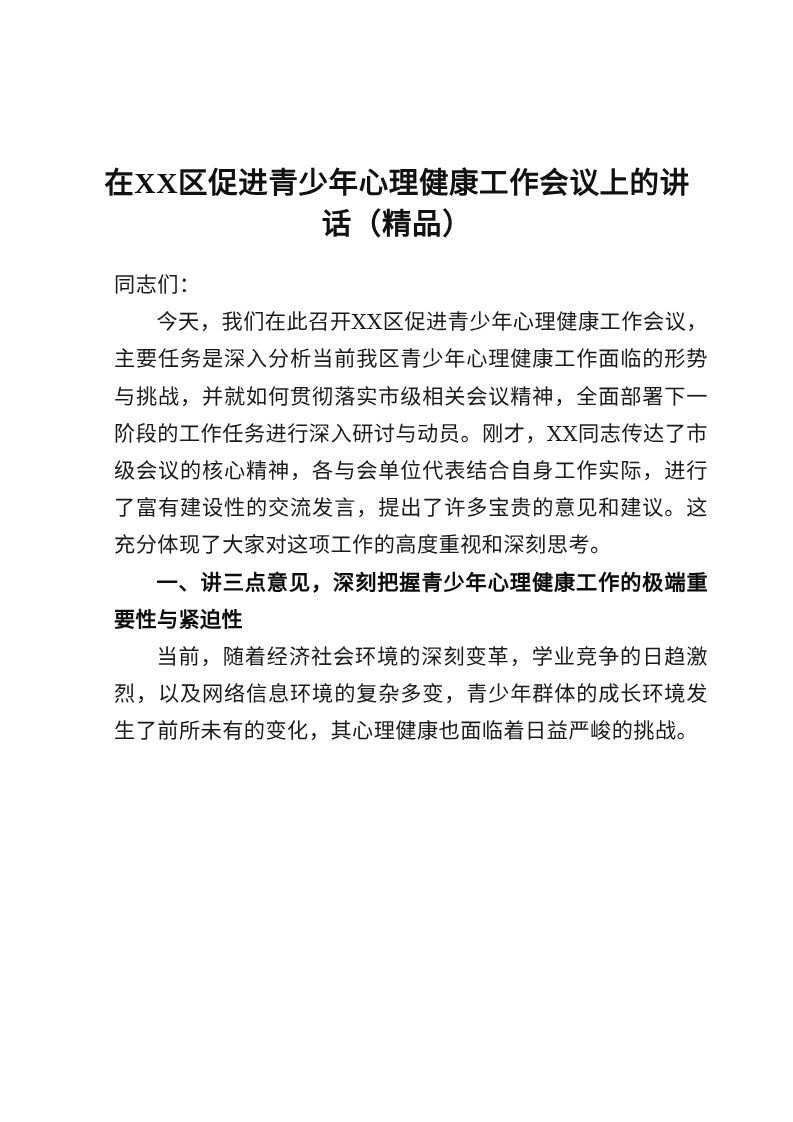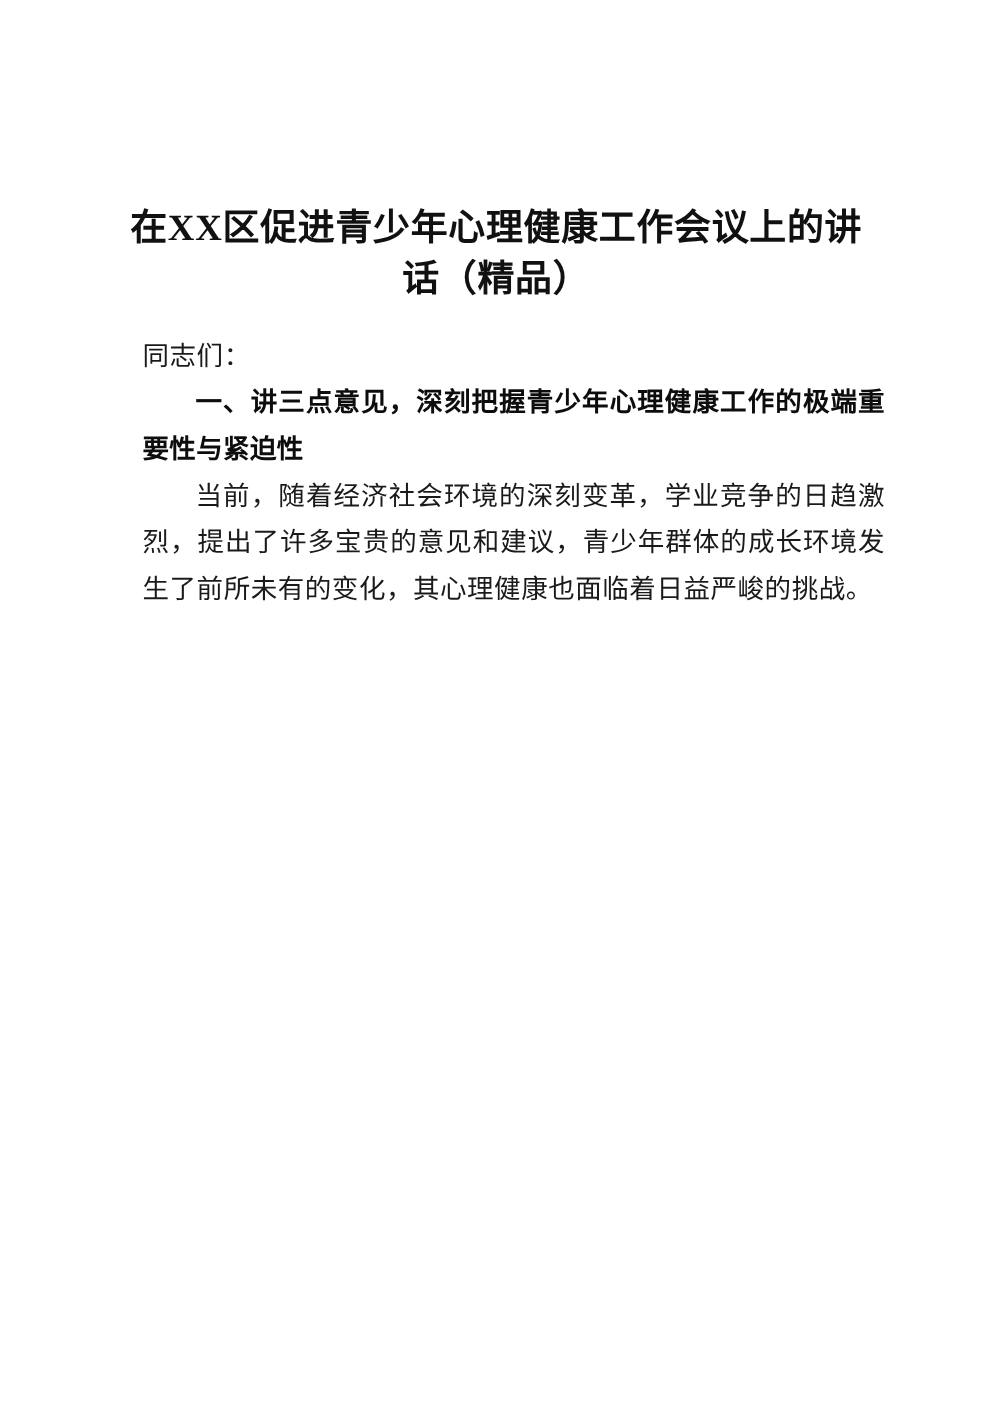--- a/index.html
+++ b/index.html
@@ -83,21 +83,22 @@
 <body>
 
 <div class="page">
 
   <h1 class="doc-title">在XX区促进青少年心理健康工作会议上的讲话（精品）</h1>
 
   <div class="doc-body">
 
     <p class="para salutation">同志们：</p>
 
+    <p class="para indent">今天，我们在此召开XX区促进青少年心理健康工作会议，主要任务是深入分析当前我区青少年心理健康工作面临的形势与挑战，并就如何贯彻落实市级相关会议精神，全面部署下一阶段的工作任务进行深入研讨与动员。刚才，XX同志传达了市级会议的核心精神，各与会单位代表结合自身工作实际，进行了富有建设性的交流发言，提出了许多宝贵的意见和建议。这充分体现了大家对这项工作的高度重视和深刻思考。</p>
 
 
     <p class="para heading">一、讲三点意见，深刻把握青少年心理健康工作的极端重要性与紧迫性</p>
 
-    <p class="para indent">当前，随着经济社会环境的深刻变革，学业竞争的日趋激烈，提出了许多宝贵的意见和建议，青少年群体的成长环境发生了前所未有的变化，其心理健康也面临着日益严峻的挑战。</p>
+    <p class="para indent">当前，随着经济社会环境的深刻变革，学业竞争的日趋激烈，以及网络信息环境的复杂多变，青少年群体的成长环境发生了前所未有的变化，其心理健康也面临着日益严峻的挑战。</p>
 
   </div>
 
 </div>
 
 </body></html>

